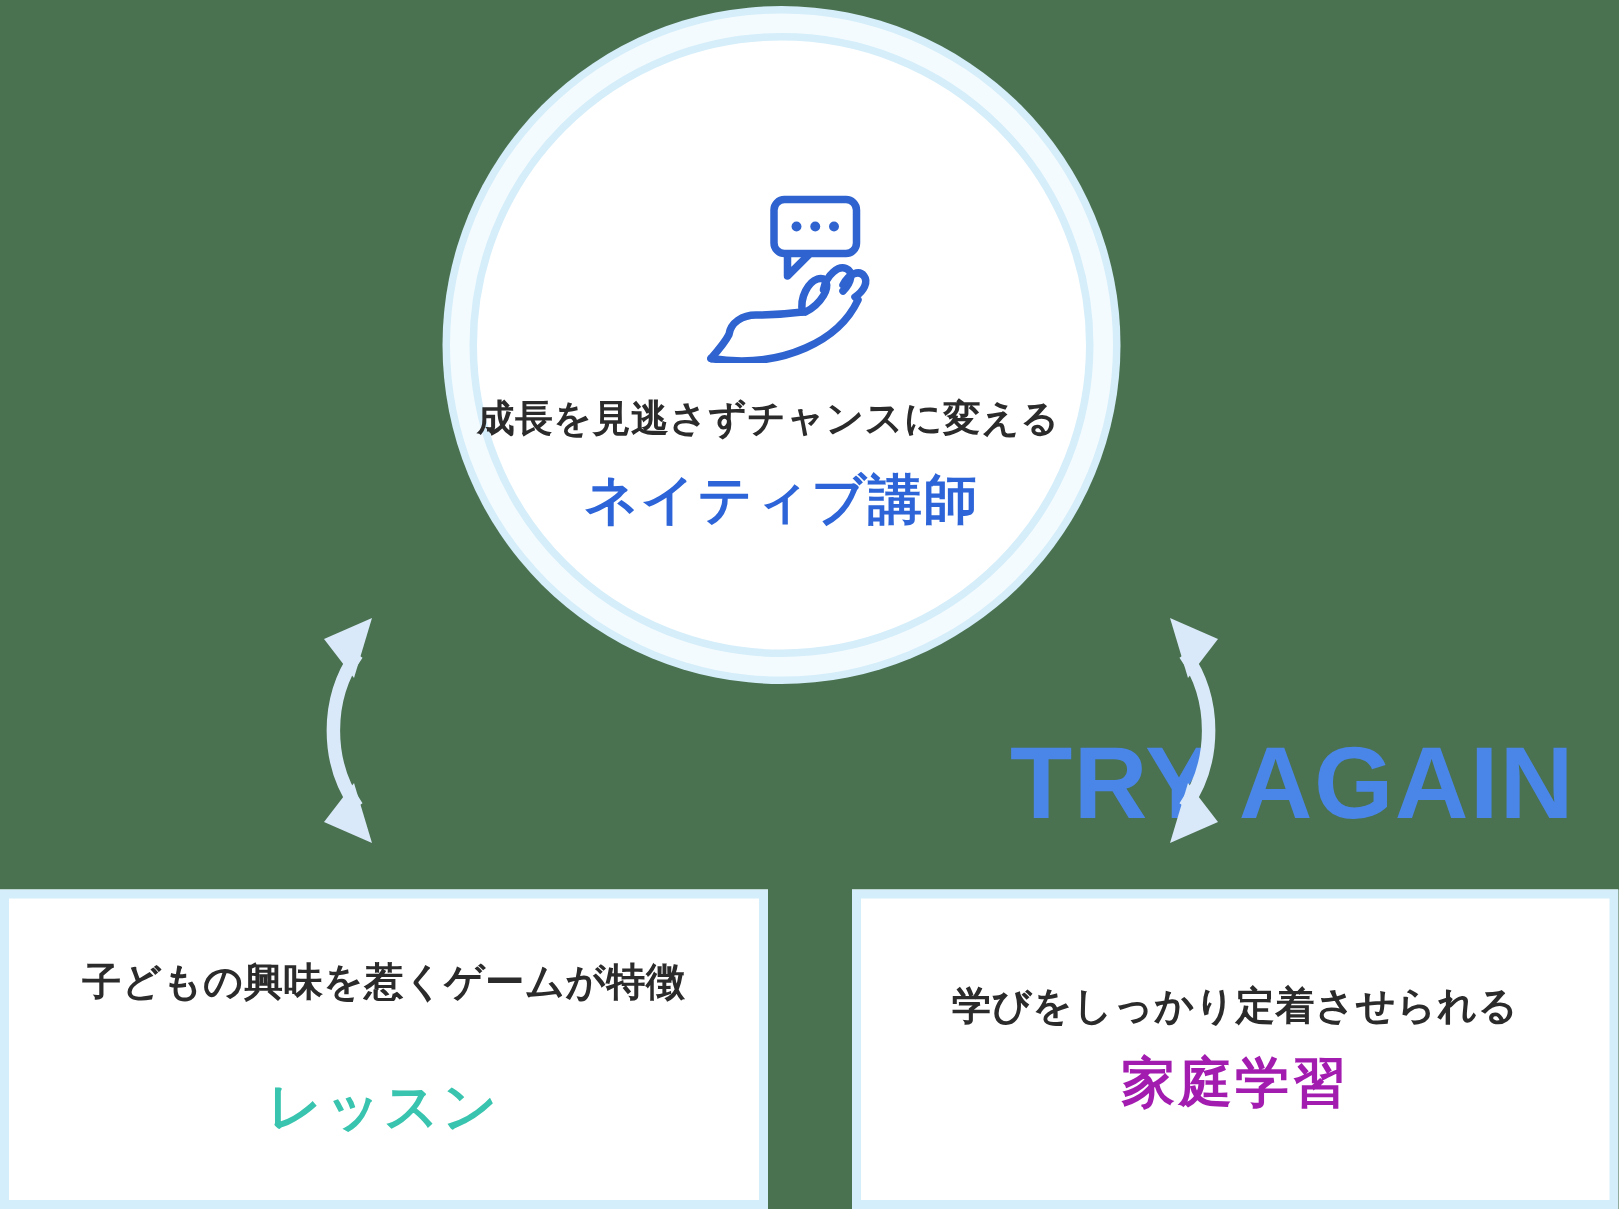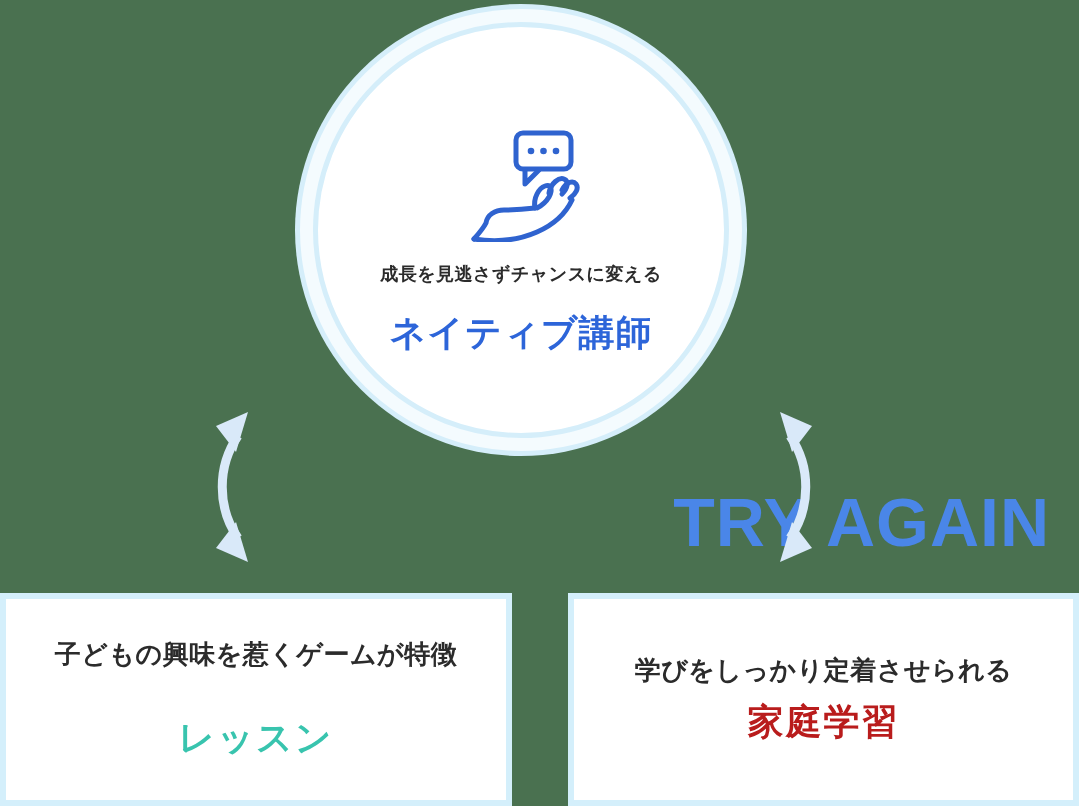--- a/index.html
+++ b/index.html
@@ -26,22 +26,22 @@
     align-items: center;
   }
   .teacher-icon-svg {
     position: absolute;
     left: 151px; top: 103px; 
     width: 112px; height: 112px;
   }
   .teacher-description {
     position: absolute;
     top: 235px; left: 0; right: 0;
-    text-align: center;
-    font-size: 18px;
+    text-align: left;
+    font-size: 25px;
     font-weight: 700;
     color: #2b2b2b;
     letter-spacing: 0.5px;
   }
   .teacher-title {
     position: absolute;
     top: 272px; left: 0; right: 0;
     text-align: center;
     font-size: 36px;
     font-weight: 700;
@@ -139,16 +139,16 @@
     <polygon points="46,152 14,138 34,112" fill="#d9e9f9"></polygon>
   </svg>
 
   <div class="card left">
     <div class="card-description">子どもの興味を惹くゲームが特徴</div>
     <div class="card-title" style="color: rgb(56, 196, 174); margin-top: 32px;">レッスン</div>
   </div>
 
   <div class="card right">
     <div class="card-description">学びをしっかり定着させられる</div>
-    <div class="card-title" style="color: #b91c1c;">家庭学習</div>
+    <div class="card-title" style="color: #a21caf;">家庭学習</div>
   </div>
 
 </div>
 
 </body></html>

